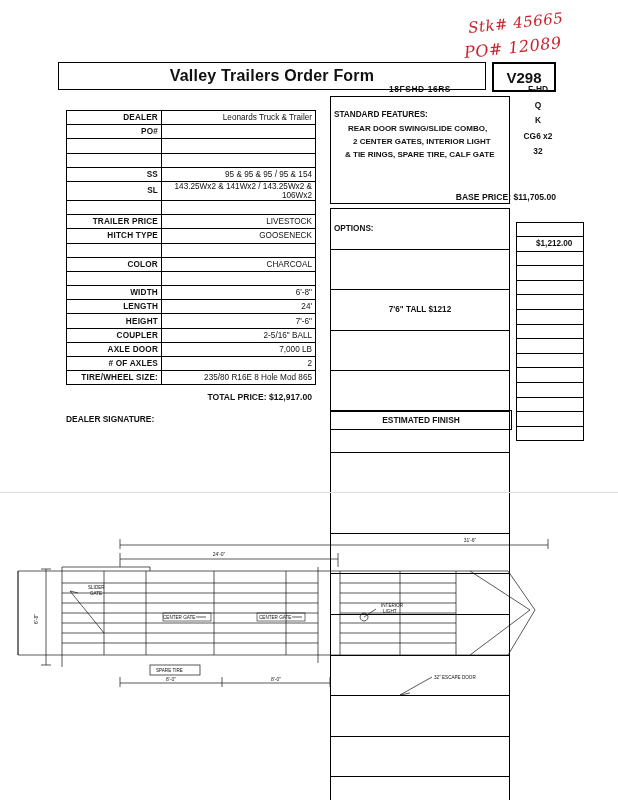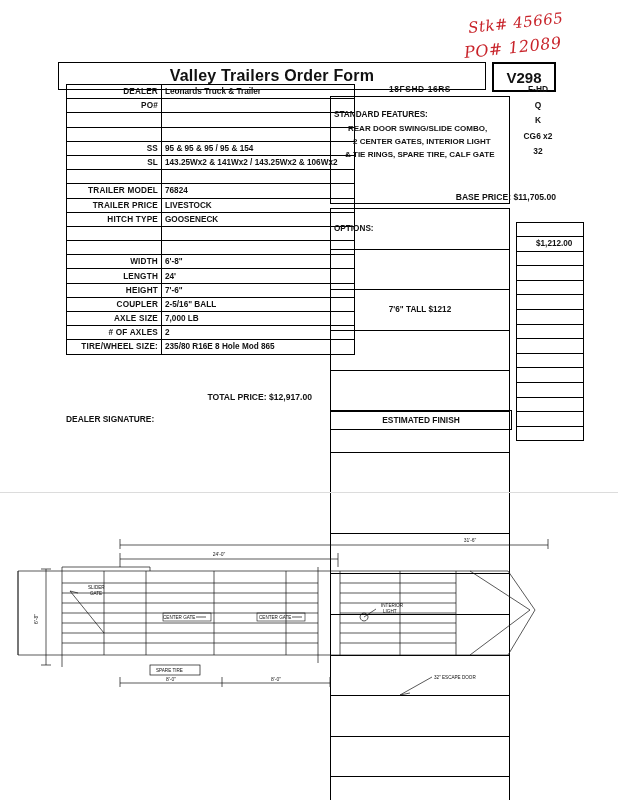--- a/index.html
+++ b/index.html
@@ -44,34 +44,34 @@
     font-weight:bold;font-size:16px;letter-spacing:0.2px;
   }
   .vbox{
     position:absolute;left:434px;top:0;width:60px;height:26px;
     border:2px solid #000;display:flex;align-items:center;justify-content:center;
     font-weight:bold;font-size:15px;
   }
 
   
   table.left{
-    position:absolute;left:8px;top:22px;
-    width:289px;
+    position:absolute;left:8px;top:48px;
+    width:250px;
     border-collapse:collapse;
     table-layout:fixed;
     padding-left:31px;
   }
   table.left td{
     border:1px solid #000;
     height:13.2px;
     font-size:8.2px;
     padding:0 3px;
   }
   td.lbl{width:88px;text-align:right;font-weight:bold;letter-spacing:0.2px;}
-  td.val{text-align:left;font-weight:bold;}
+  td.val{text-align:right;font-weight:normal;}
   td.small{font-size:7px;}
 
   
   .right{
     position:absolute;left:272px;top:34px;width:222px;
   }
   .std{
     position:absolute;left:0;top:0;width:180px;height:108px;
     border:1px solid #000000;
     font-size:8px;
@@ -183,57 +183,57 @@
           </tr>
           <tr>
             <td class="lbl">SL</td>
             <td class="val small">143.25Wx2 &amp; 141Wx2  /  143.25Wx2 &amp; 106Wx2</td>
           </tr>
           <tr>
             <td class="lbl"></td>
             <td class="val"></td>
           </tr>
           <tr>
-            <td class="lbl">TRAILER MODEL</td>
-            <td class="val">76824</td>
-          </tr>
-          <tr>
             <td class="lbl">TRAILER PRICE</td>
             <td class="val">LIVESTOCK</td>
           </tr>
           <tr>
             <td class="lbl">HITCH TYPE</td>
             <td class="val">GOOSENECK</td>
           </tr>
           <tr>
             <td class="lbl"></td>
             <td class="val"></td>
           </tr>
           <tr>
+            <td class="lbl">COLOR</td>
+            <td class="val">CHARCOAL</td>
+          </tr>
+          <tr>
             <td class="lbl"></td>
             <td class="val"></td>
           </tr>
           <tr>
             <td class="lbl">WIDTH</td>
             <td class="val">6'-8"</td>
           </tr>
           <tr>
             <td class="lbl">LENGTH</td>
             <td class="val">24'</td>
           </tr>
           <tr>
             <td class="lbl">HEIGHT</td>
             <td class="val">7'-6"</td>
           </tr>
           <tr>
             <td class="lbl">COUPLER</td>
             <td class="val">2-5/16" BALL</td>
           </tr>
           <tr>
-            <td class="lbl">AXLE SIZE</td>
+            <td class="lbl">AXLE DOOR</td>
             <td class="val">7,000 LB</td>
           </tr>
           <tr>
             <td class="lbl"># OF AXLES</td>
             <td class="val">2</td>
           </tr>
           <tr>
             <td class="lbl">TIRE/WHEEL SIZE:</td>
             <td class="val">235/80 R16E 8 Hole Mod 865</td>
           </tr>

